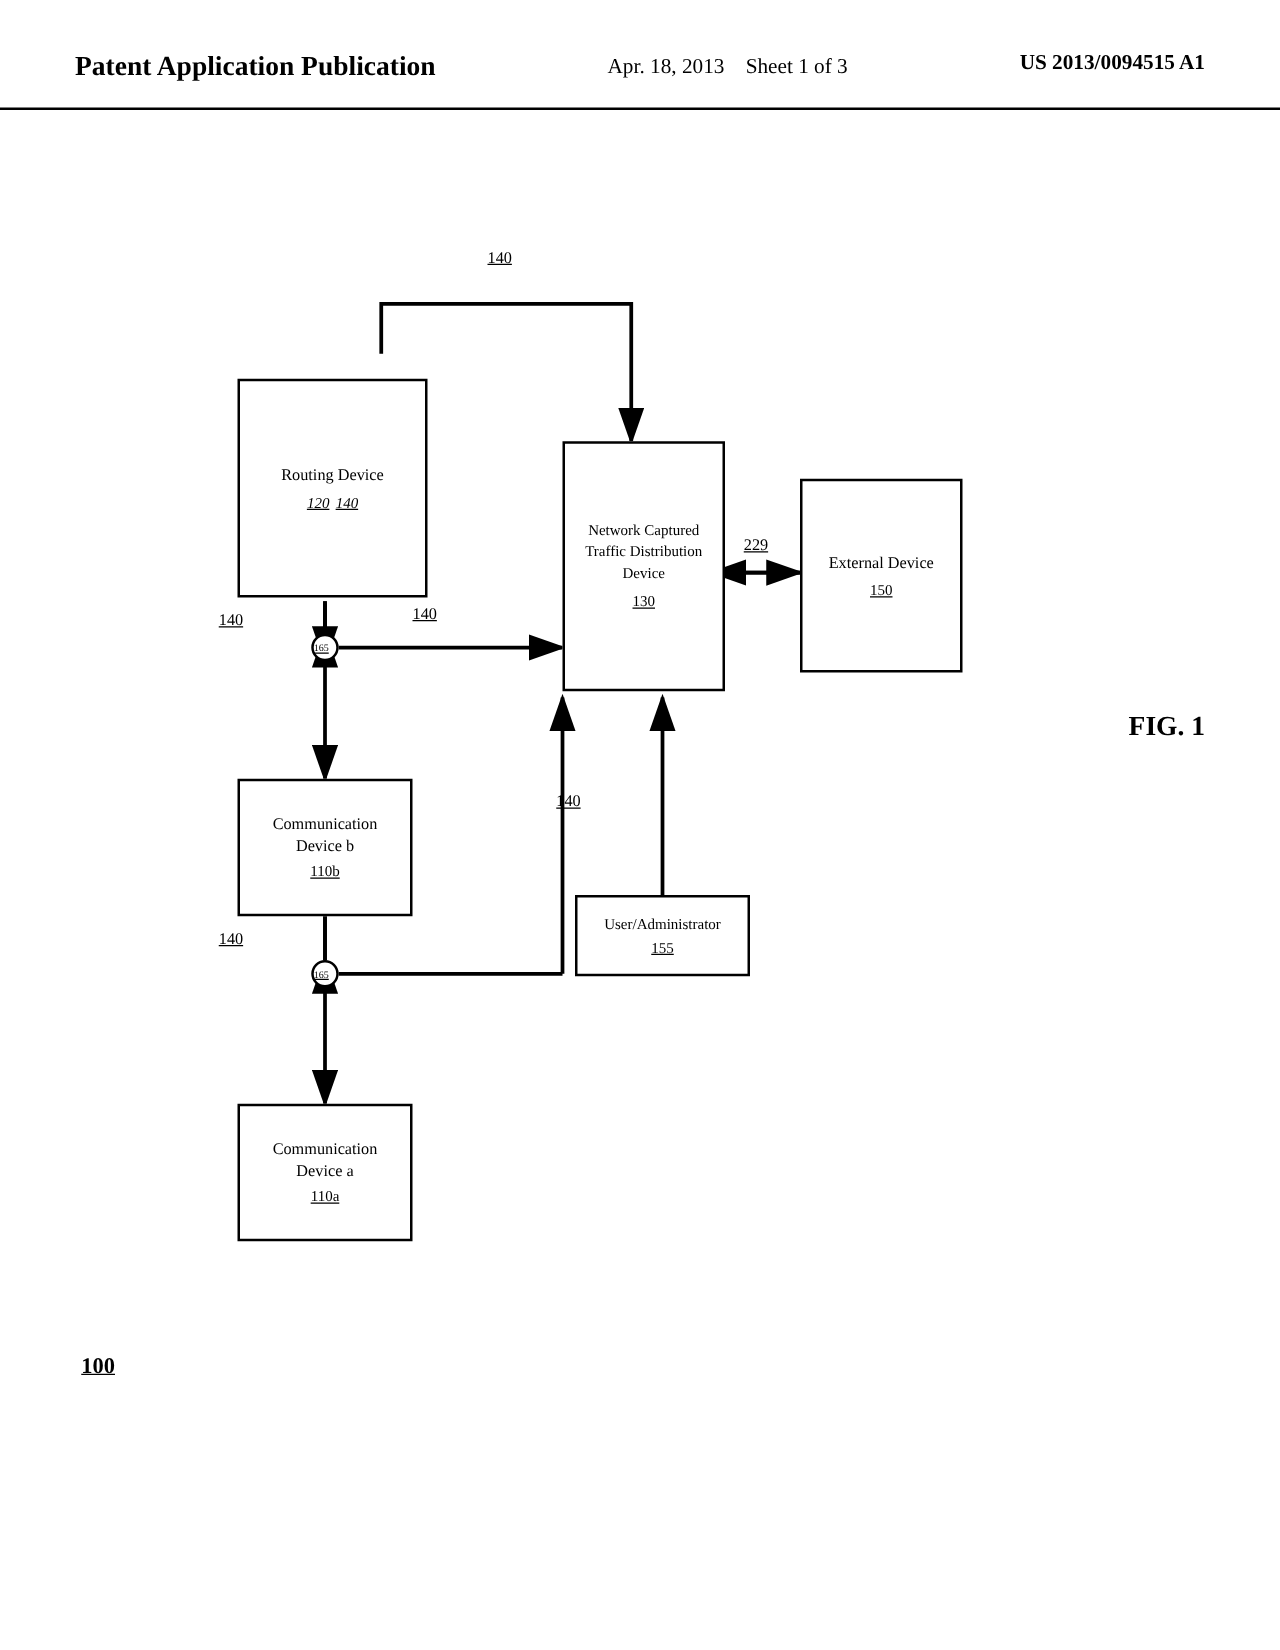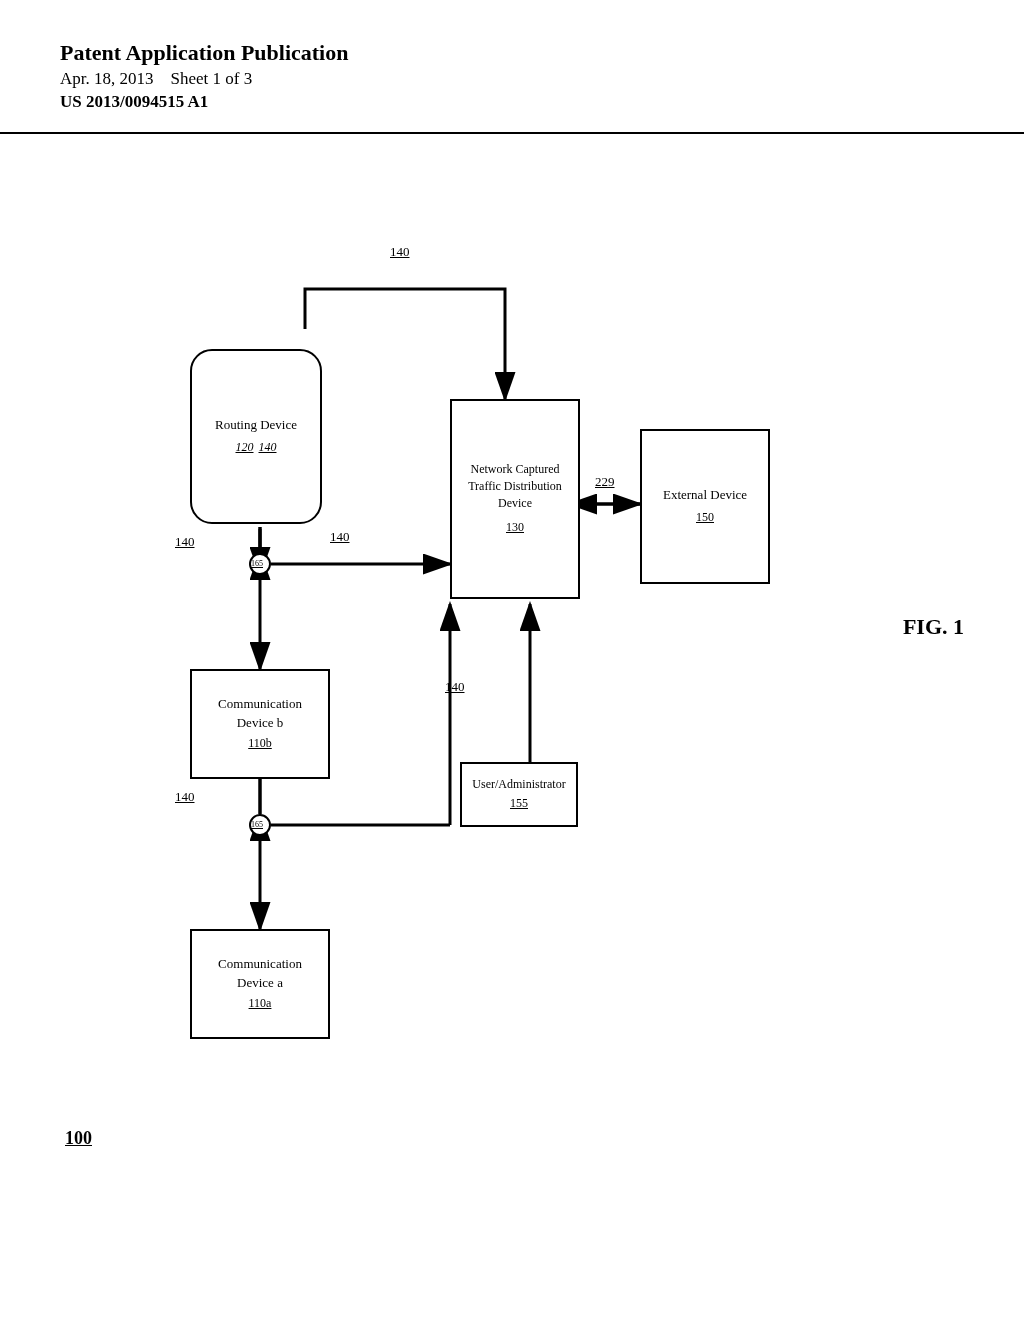--- a/index.html
+++ b/index.html
@@ -12,21 +12,20 @@
       overflow: hidden;
     }
 
     
     .header {
       display: flex;
       justify-content: space-between;
       align-items: flex-start;
       padding: 40px 60px 20px 60px;
       border-bottom: 2px solid #000;
-      flex-direction: column;
     }
     .header-left {
       font-size: 22px;
       font-weight: bold;
     }
     .header-center {
       font-size: 17px;
       text-align: center;
       line-height: 1.5;
     }
@@ -142,21 +141,21 @@
     <line x1="260" y1="640" x2="260" y2="680" stroke="#000" stroke-width="3"></line>
     <line x1="260" y1="702" x2="260" y2="795" fill="none" stroke="#000" stroke-width="3" marker-end="url(#arrowhead)"></line>
 
     <line x1="260" y1="680" x2="260" y2="640" fill="none" stroke="#000" stroke-width="3" marker-start="url(#arrowhead)"></line>
 
     <line x1="271" y1="691" x2="450" y2="691" fill="none" stroke="#000" stroke-width="3"></line>
     <line x1="450" y1="691" x2="450" y2="470" fill="none" stroke="#000" stroke-width="3" marker-end="url(#arrowhead)"></line>
 
   </svg>
 
-  <div class="box" style="left:190px; top:215px; width:132px; height:175px;border-radius:22px;">
+  <div class="box" style="left:190px; top:215px; width:152px; height:175px;">
     <div style="font-size:13px; font-weight:normal; margin-bottom:5px;">Routing Device</div>
     <div style="display:flex; gap:5px; align-items:center;font-style:italic;">
       <span style="text-decoration:underline; font-size:12px;">120</span>
       <span style="text-decoration:underline; font-size:12px;">140</span>
     </div>
   </div>
 
   <div class="box" style="left:450px; top:265px; width:130px; height:200px;align-items:center;">
     <div style="font-size:12px; line-height:1.4; text-align:center;">
       Network Captured<br>Traffic Distribution<br>Device
@@ -167,21 +166,21 @@
   <div class="box" style="left:640px; top:295px; width:130px; height:155px;text-align:center;">
     <div style="font-size:13px;">External Device</div>
     <div style="text-decoration:underline; font-size:12px; margin-top:5px;">150</div>
   </div>
 
   <div class="box" style="left:190px; top:535px; width:140px; height:110px;">
     <div style="font-size:13px; line-height:1.4;">Communication<br>Device b</div>
     <div style="text-decoration:underline; font-size:12px; margin-top:3px;">110b</div>
   </div>
 
-  <div class="box" style="left:460px; top:628px; width:118px; height:65px;">
+  <div class="box" style="left:460px; top:628px; width:140px; height:65px;">
     <div style="font-size:12px; line-height:1.4;">User/Administrator</div>
     <div style="text-decoration:underline; font-size:12px; margin-top:2px;">155</div>
   </div>
 
   <div class="box" style="left:190px; top:795px; width:140px; height:110px;">
     <div style="font-size:13px; line-height:1.4;">Communication<br>Device a</div>
     <div style="text-decoration:underline; font-size:12px; margin-top:3px;">110a</div>
   </div>
 
   <div class="circle-node" style="left:249px; top:419px;">

